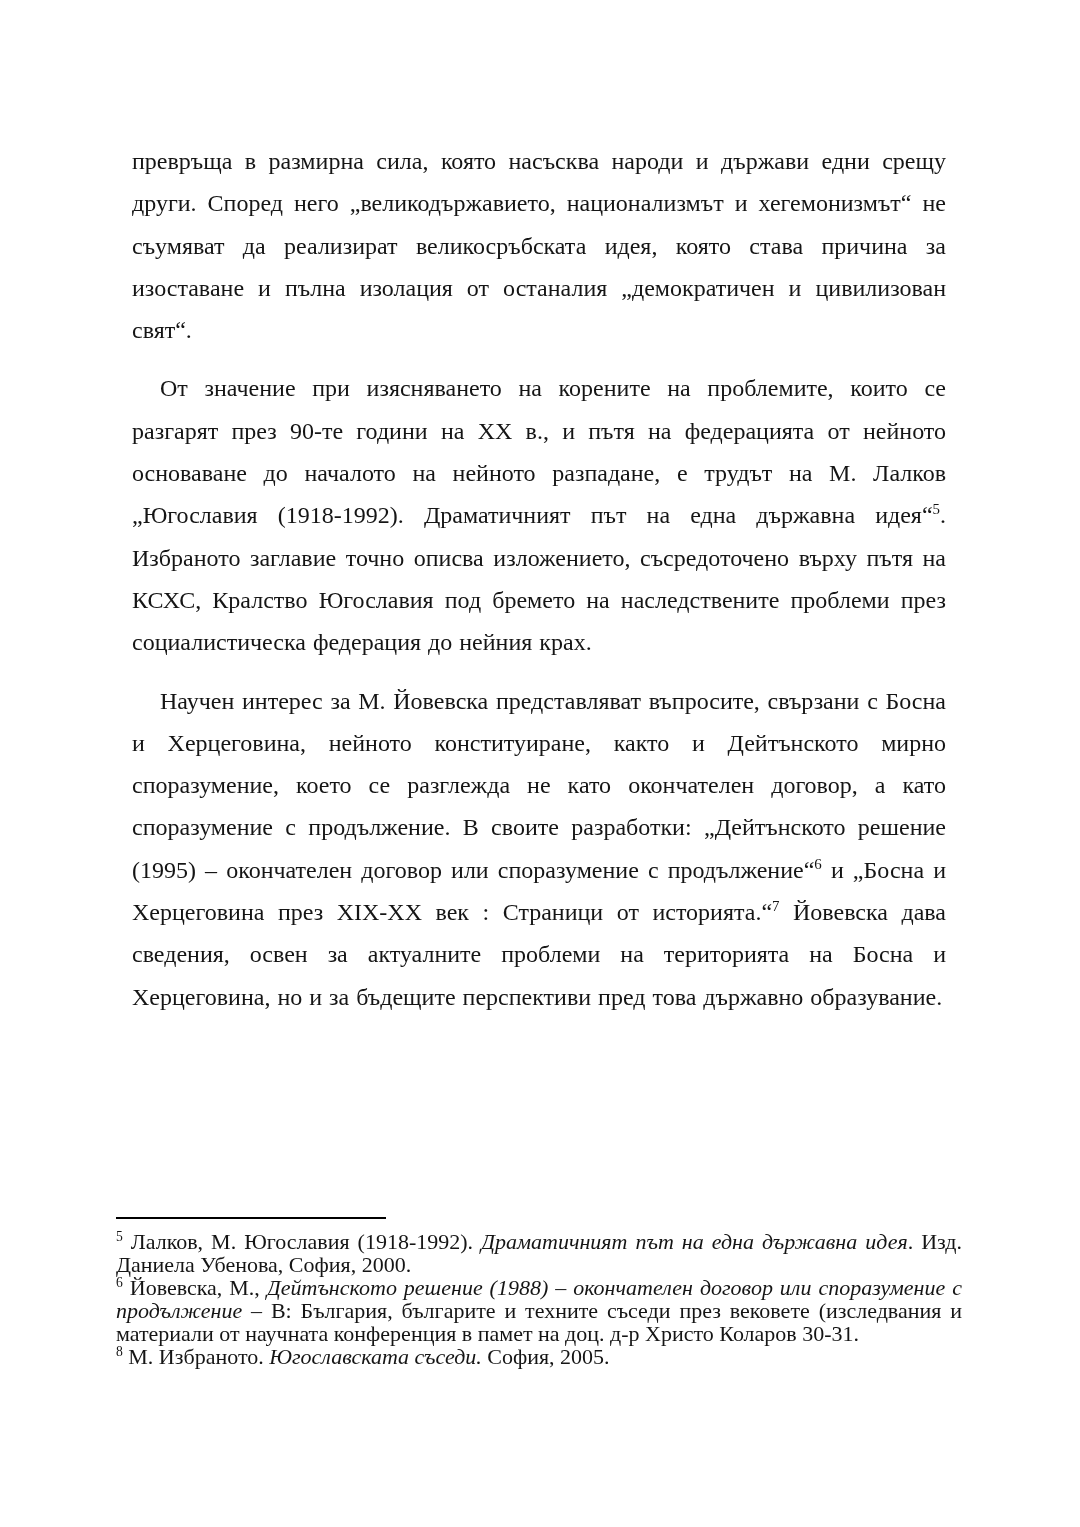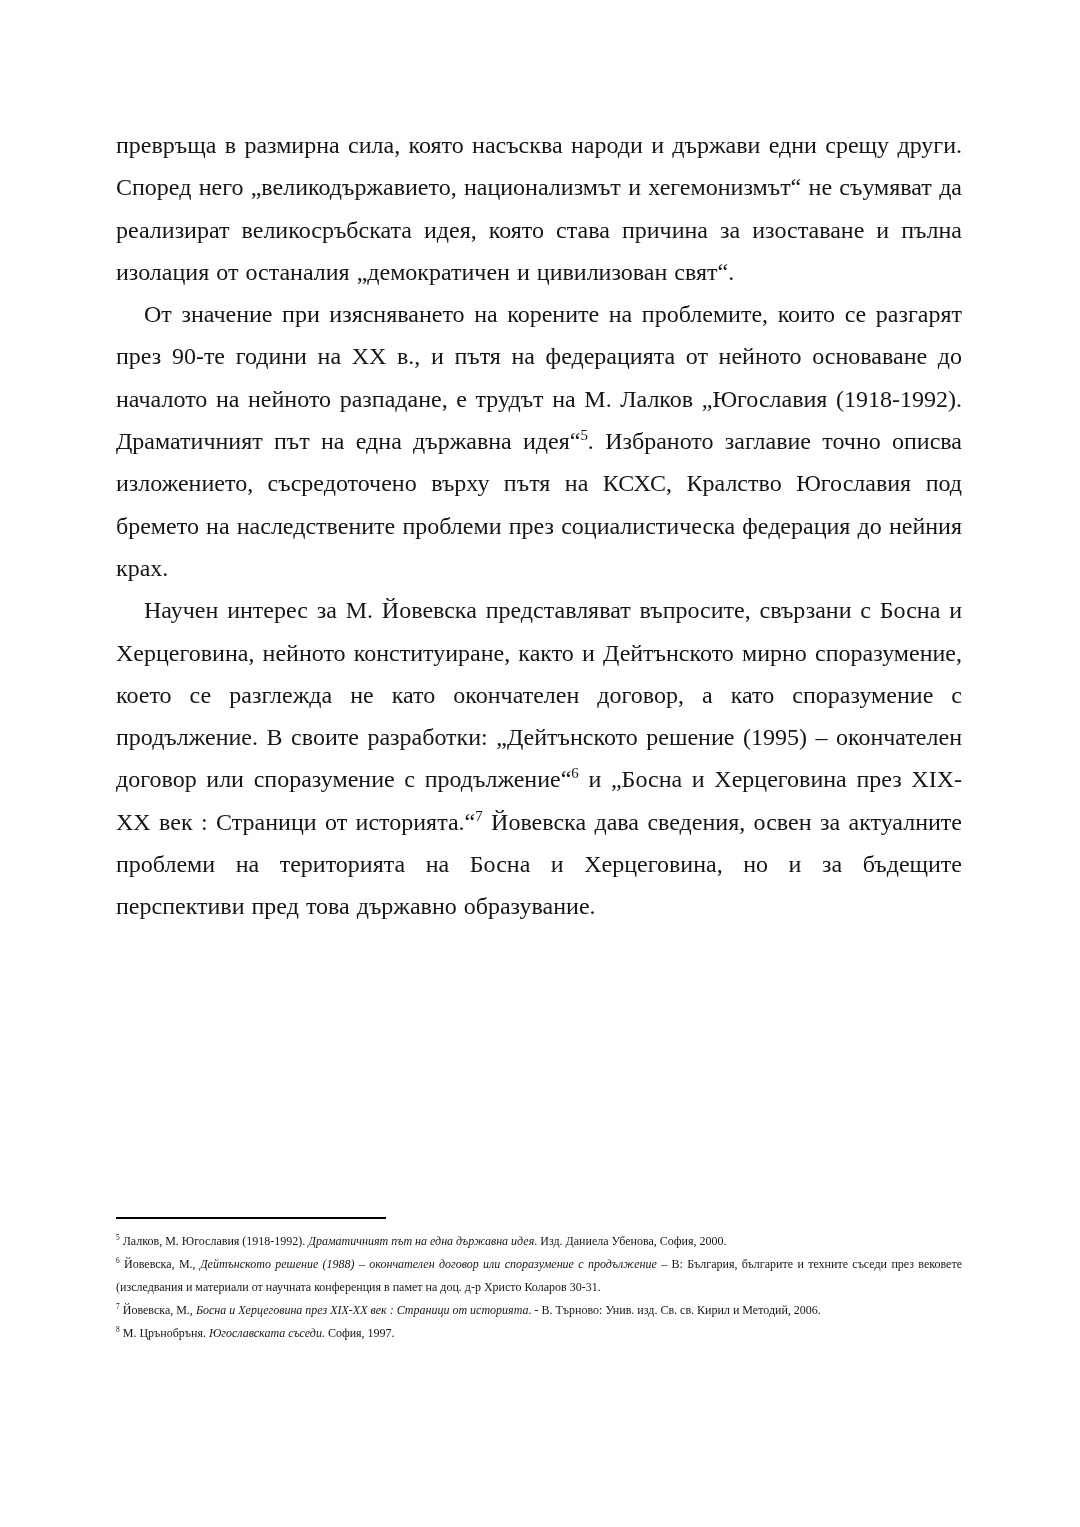--- a/index.html
+++ b/index.html
@@ -16,21 +16,21 @@
     font-family: "Liberation Serif", "DejaVu Serif", serif;
     color: #151515;
   }
   .body-text {
     position: absolute;
     left: 116px;
     top: 124px;
     width: 846px;
   }
   .para {
-    margin: 0;
+    margin: 16px;
     padding: 0;
     font-size: 24px;
     line-height: 42.3px;
     text-align: justify;
     word-spacing: 1px;
   }
   .para.indent {
     text-indent: 28px;
   }
   sup.fn-ref {
@@ -46,21 +46,21 @@
   }
   .fn-sep {
     width: 270px;
     height: 2px;
     background: #000000;
     margin: 0 0 11px 0;
   }
   .footnote {
     margin: 0;
     padding: 0;
-    font-size: 12px;
+    font-size: 22px;
     line-height: 23px;
     text-align: justify;
   }
   .footnote em {
     font-style: italic;
   }
 </style>
 </head>
 <body>
 
@@ -68,17 +68,16 @@
   <div class="body-text" id="body-block">
       <p class="para"><span>превръща в размирна сила, която насъсква народи и държави едни срещу други. Според него „великодържавието, национализмът и хегемонизмът“ не съумяват да реализират великосръбската идея, която става причина за изоставане и пълна изолация от останалия „демократичен и цивилизован свят“.</span></p>
       <p class="para indent"><span>От значение при изясняването на корените на проблемите, които се разгарят през 90-те години на ХХ в., и пътя на федерацията от нейното основаване до началото на нейното разпадане, е трудът на М. Лалков „Югославия (1918-1992). Драматичният път на една държавна идея“</span><sup class="fn-ref">5</sup><span>. Избраното заглавие точно описва изложението, съсредоточено върху пътя на КСХС, Кралство Югославия под бремето на наследствените проблеми през социалистическа федерация до нейния крах.</span></p>
       <p class="para indent"><span>Научен интерес за М. Йовевска представляват въпросите, свързани с Босна и Херцеговина, нейното конституиране, както и Дейтънското мирно споразумение, което се разглежда не като окончателен договор, а като споразумение с продължение. В своите разработки: „Дейтънското решение (1995) – окончателен договор или споразумение с продължение“</span><sup class="fn-ref">6</sup><span> и „Босна и Херцеговина през XIX-XX век : Страници от историята.“</span><sup class="fn-ref">7</sup><span> Йовевска дава сведения, освен за актуалните проблеми на територията на Босна и Херцеговина, но и за бъдещите перспективи пред това държавно образувание.</span></p>
     </div>
   <div class="footnote-area">
     <div class="fn-sep"></div>
     <div id="fn-block">
         <p class="footnote"><sup class="fn-ref">5</sup><span> Лалков, М. Югославия (1918-1992). </span><em>Драматичният път на една държавна идея</em><span>. Изд. Даниела Убенова, София, 2000.</span></p>
         <p class="footnote"><sup class="fn-ref">6</sup><span> Йовевска, М., </span><em>Дейтънското решение (1988) – окончателен договор или споразумение с продължение</em><span> – В: България, българите и техните съседи през вековете (изследвания и материали от научната конференция в памет на доц. д-р Христо Коларов 30-31.</span></p>
-        <p class="footnote"><sup class="fn-ref">7</sup><span> Йовевска, М., </span><em>Босна и Херцеговина през XIX-XX век : Страници от историята</em><span>. - В. Търново: Унив. изд. Св. св. Кирил и Методий, 2006.</span></p>
-        <p class="footnote"><sup class="fn-ref">8</sup><span> М. Црънобръня. </span><em>Югославската съседи.</em><span> София, 1997.</span></p>
+        <p class="footnote"><sup class="fn-ref">8</sup><span> М. Избраното. </span><em>Югославската съседи.</em><span> София, 2005.</span></p>
       </div>
   </div>
 </div>
 
 </body></html>

